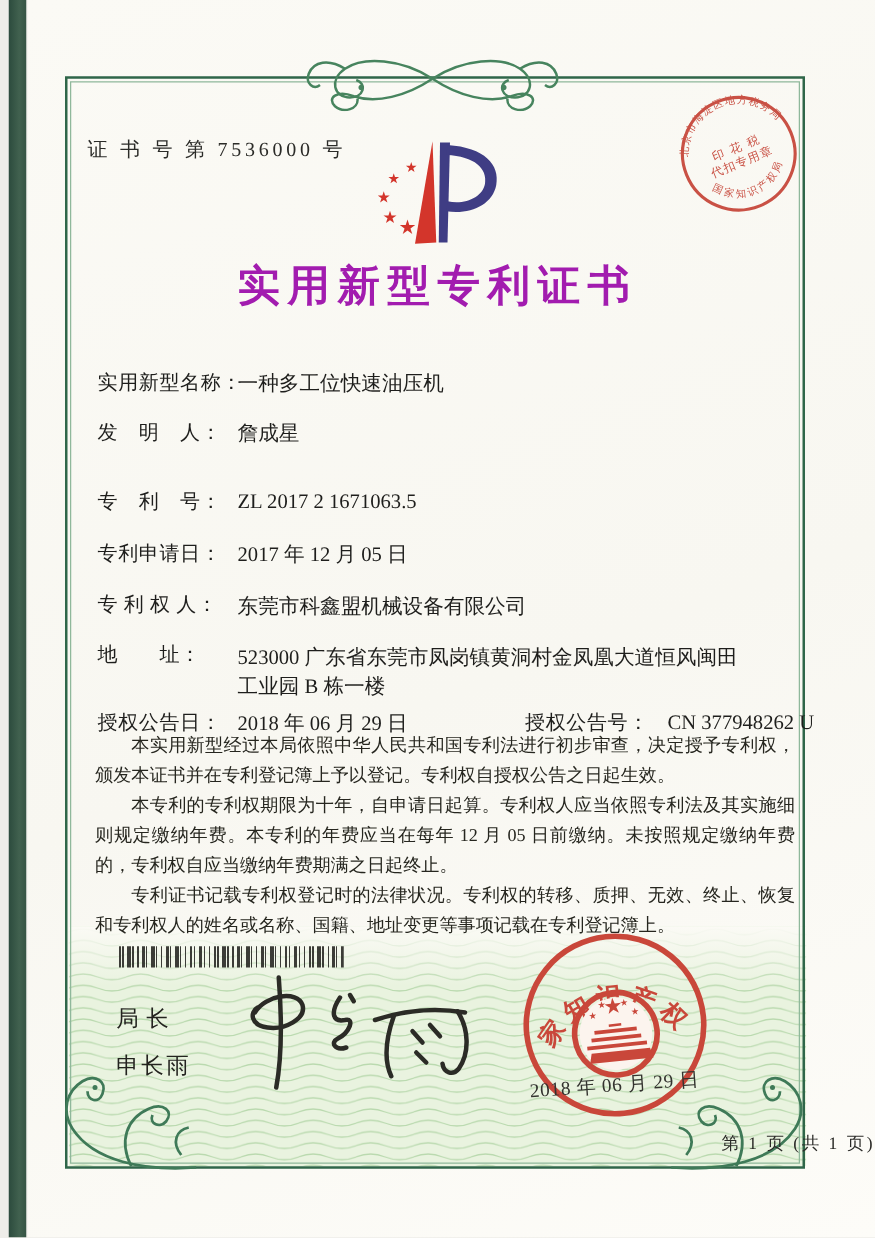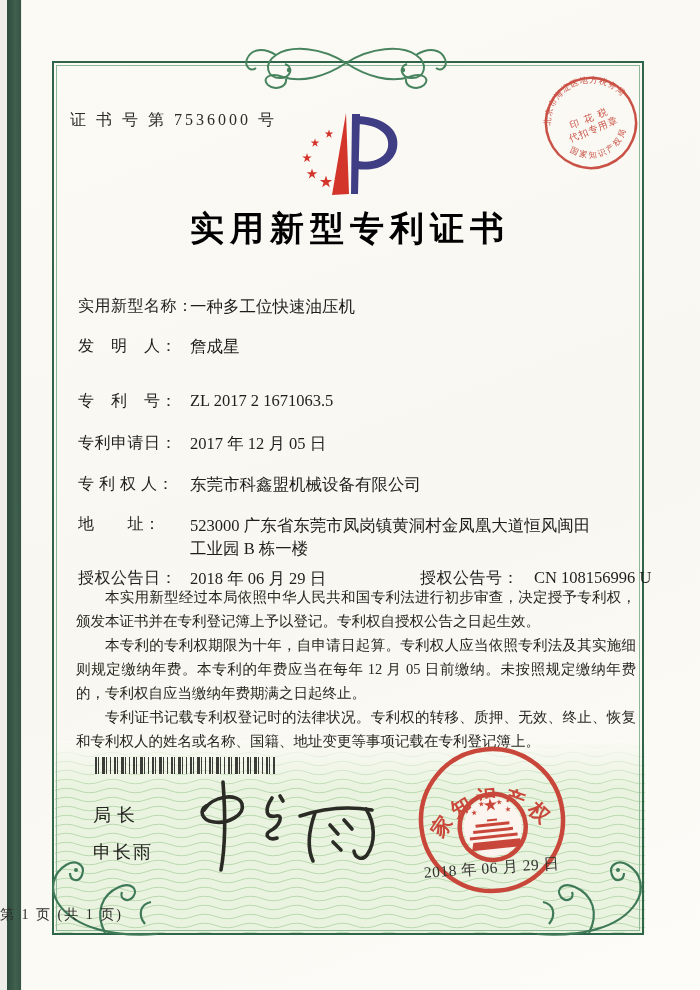--- a/index.html
+++ b/index.html
@@ -31,21 +31,21 @@
       #23231f 0 2px,transparent 2px 3px,#23231f 3px 4px,transparent 4px 7px,
       #23231f 7px 10px,transparent 10px 11px,#23231f 11px 12px,transparent 12px 15px,
       #23231f 15px 16px,transparent 16px 19px);
   }
   .cert-no{
     position:absolute;left:70px;top:110px;font-size:16px;letter-spacing:3px;color:#2b2b28;
   }
   .logo{position:absolute;left:296px;top:110px;}
   .title{
     position:absolute;left:0;top:206px;width:100%;text-align:center;
-    font-size:34px;font-weight:600;letter-spacing:6px;color:#000000;
+    font-size:34px;font-weight:600;letter-spacing:6px;color:#a21caf;
   }
   .fields{position:absolute;left:78px;top:296px;width:560px;color:#1e1e1c;}
   .frow{position:absolute;left:0;display:flex;}
   .flabel{
     display:inline-block;width:112px;font-size:16px;letter-spacing:.5px;
     flex:none;white-space:nowrap;
   }
   .fvalue{font-size:16.5px;white-space:nowrap;text-align:right;}
   .fvalcol{display:flex;flex-direction:column;gap:0;font-size:16.5px;line-height:23px;}
   .auth-label2{position:absolute;left:342px;width:auto;}
@@ -62,21 +62,21 @@
     position:absolute;left:93px;top:840px;font-size:18px;letter-spacing:2px;color:#23231f;
   }
   .signature{position:absolute;left:176px;top:768px;}
   .seal{position:absolute;left:397px;top:735px;overflow:visible;}
   .tax-stamp{position:absolute;left:541px;top:73px;opacity:.95;}
   .ornament-top{position:absolute;left:243px;top:45px;}
   .flourish{position:absolute;top:843px;}
   .flourish.left{left:45px;}
   .flourish.right{left:534px;transform:scaleX(-1);}
   .page-no{
-    position:absolute;left:0;top:906px;width:100%;text-align:left;
+    position:absolute;left:0;top:906px;width:100%;text-align:right;
     font-size:14px;letter-spacing:2px;color:#2b2b28;
   }
   svg text{font-family:"Liberation Serif","DejaVu Serif",serif;}
 </style>
 </head>
 <body>
 
 <div class="photo">
 
   <div class="spine"></div>
@@ -191,21 +191,21 @@
       <span class="flabel">地　　址：</span>
       <div class="fvalcol">
         <span>523000 广东省东莞市凤岗镇黄洞村金凤凰大道恒风闽田</span>
         <span>工业园 B 栋一楼</span>
       </div>
     </div>
     <div class="frow" style="top:272px;width:560px">
       <span class="flabel">授权公告日：</span>
       <span class="fvalue">2018 年 06 月 29 日</span>
       <span class="flabel auth-label2">授权公告号：</span>
-      <span class="fvalue auth-value2">CN 108156996 U</span>
+      <span class="fvalue auth-value2">CN 377948262 U</span>
     </div>
   </div>
 
   <div class="paras">
     <p>本实用新型经过本局依照中华人民共和国专利法进行初步审查，决定授予专利权，颁发本证书并在专利登记簿上予以登记。专利权自授权公告之日起生效。</p>
     <p>本专利的专利权期限为十年，自申请日起算。专利权人应当依照专利法及其实施细则规定缴纳年费。本专利的年费应当在每年 12 月 05 日前缴纳。未按照规定缴纳年费的，专利权自应当缴纳年费期满之日起终止。</p>
     <p>专利证书记载专利权登记时的法律状况。专利权的转移、质押、无效、终止、恢复和专利权人的姓名或名称、国籍、地址变更等事项记载在专利登记簿上。</p>
   </div>
 
   <div class="barcode"></div>

